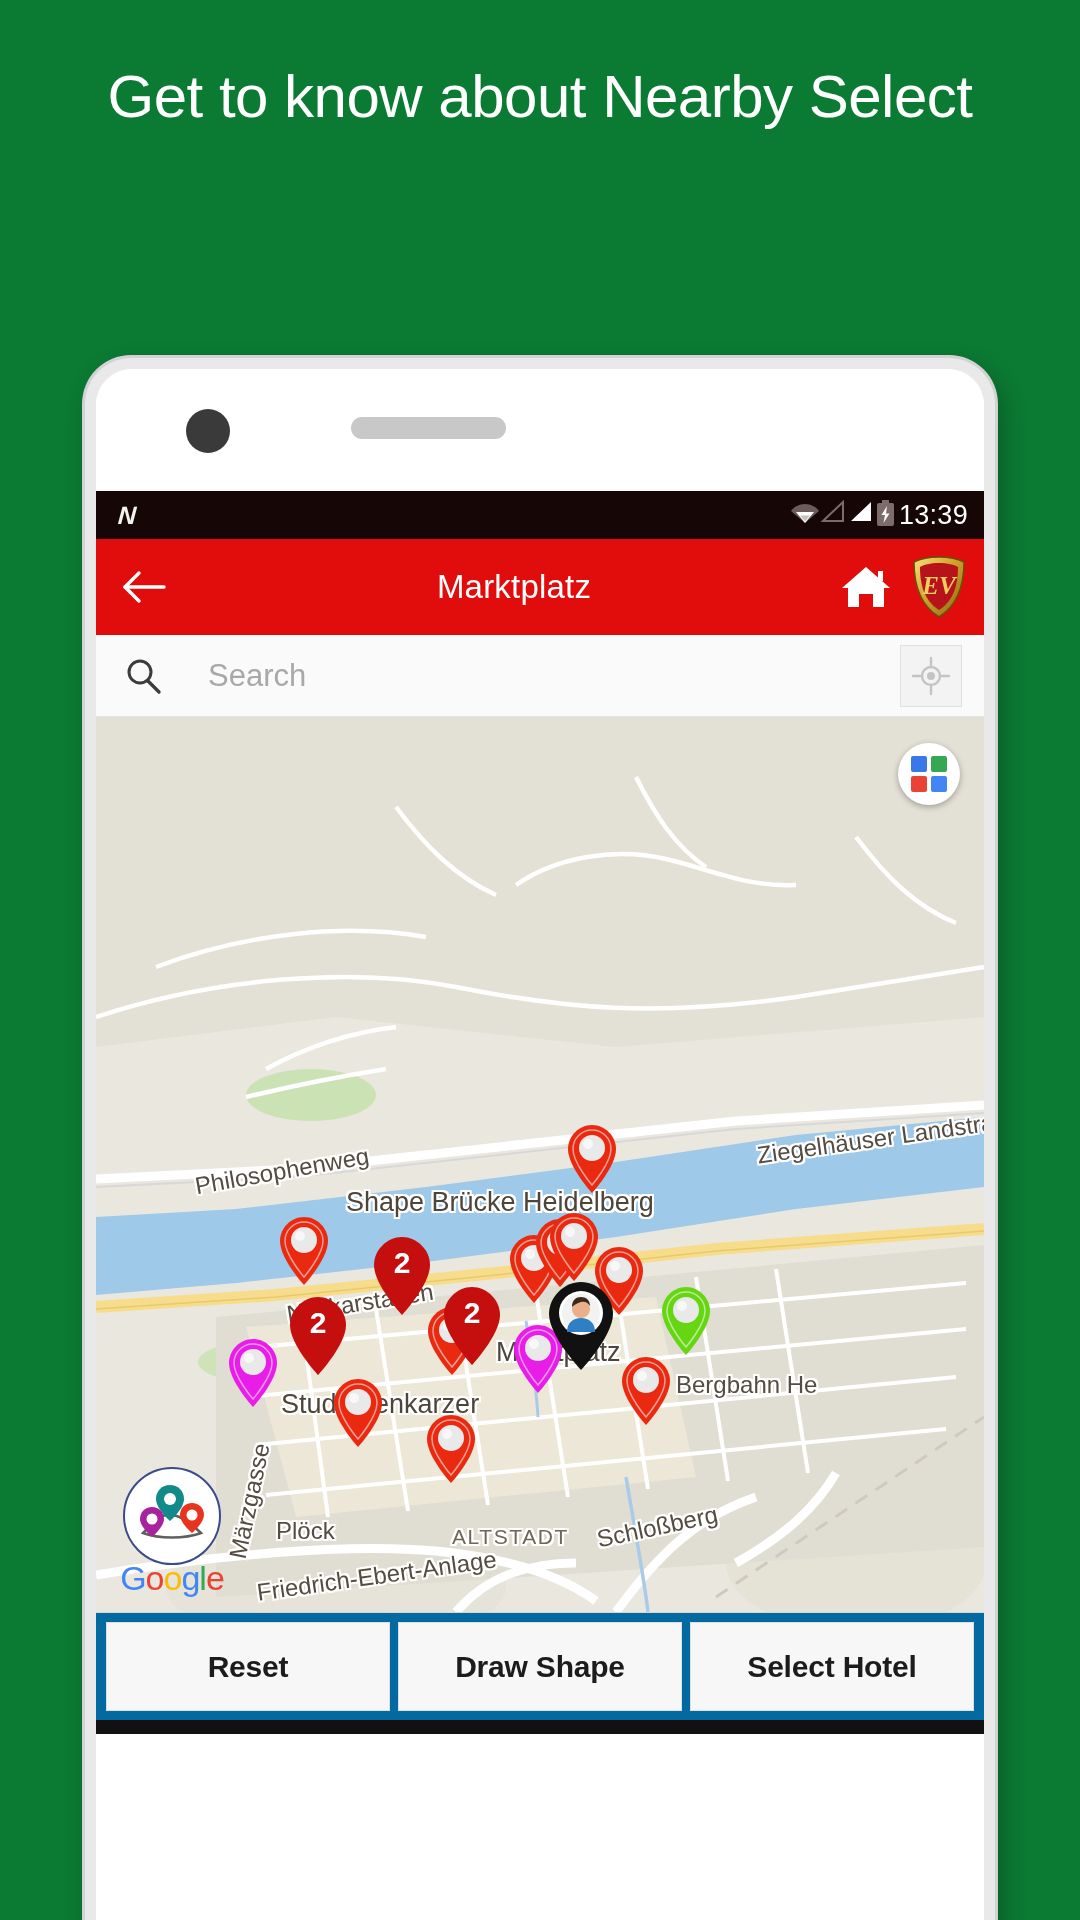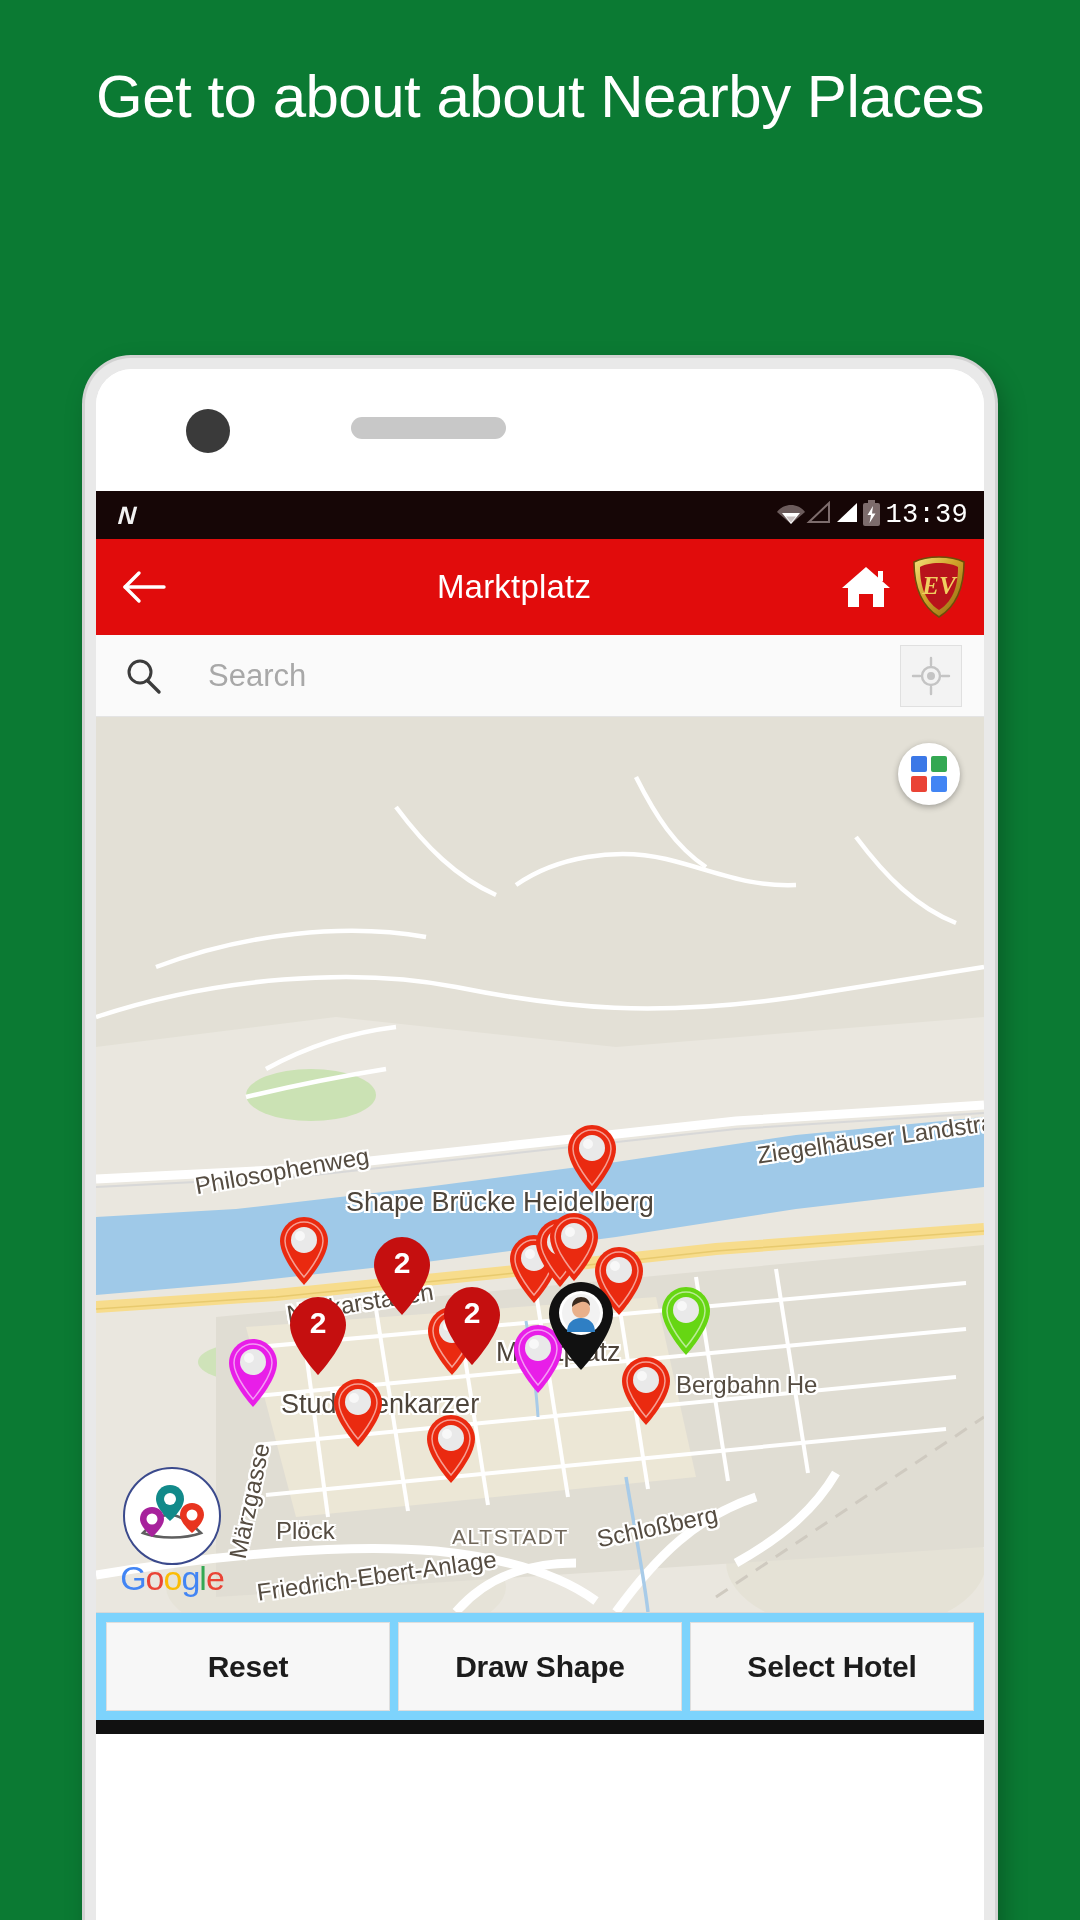--- a/index.html
+++ b/index.html
@@ -67,22 +67,20 @@
     height: 48px;
     background: #160606;
     display: flex;
     align-items: center;
     padding: 0 16px 0 22px;
   }
   .sb-left { display: flex; align-items: center; }
   .sb-right {
     margin-left: auto;
     display: flex;
-    align-items: center;
-    font-family: Liberation Mono, monospace;
   }
   .sb-n {
     color: #f2f2f2;
     font-size: 25px;
     font-weight: 700;
     font-style: italic;
     letter-spacing: -1px;
     transform: skewX(-4deg);
   }
   .sb-time {
@@ -259,21 +257,21 @@
     letter-spacing: -1px;
     margin-top: -6px;
     font-family: "Liberation Sans", sans-serif;
   }
   .gtext span { display: inline-block; }
 
   
   .btnbar {
     position: relative;
     height: 108px;
-    background: #7dd3fc;
+    background: #0369a1;
     display: flex;
     align-items: center;
     padding: 9px 10px;
     gap: 8px;
     border-top: 1px solid #d8d8d8;
   }
   .flatbtn {
     flex: 1 1 0;
     height: 100%;
     background: #f7f7f7;
@@ -288,21 +286,21 @@
     letter-spacing: -0.2px;
   }
   .navhint {
     height: 14px;
     background: #111111;
   }
 </style>
 </head>
 <body>
 
-<div class="promo-heading">Get to about about Nearby Places</div>
+<div class="promo-heading">Get to know about Nearby Select</div>
 
 <div class="phone">
   <div class="phone-inner">
 
     <div class="phone-top">
       <div class="camera-dot"></div>
       <div class="earpiece"></div>
     </div>
 
     <div class="statusbar">

